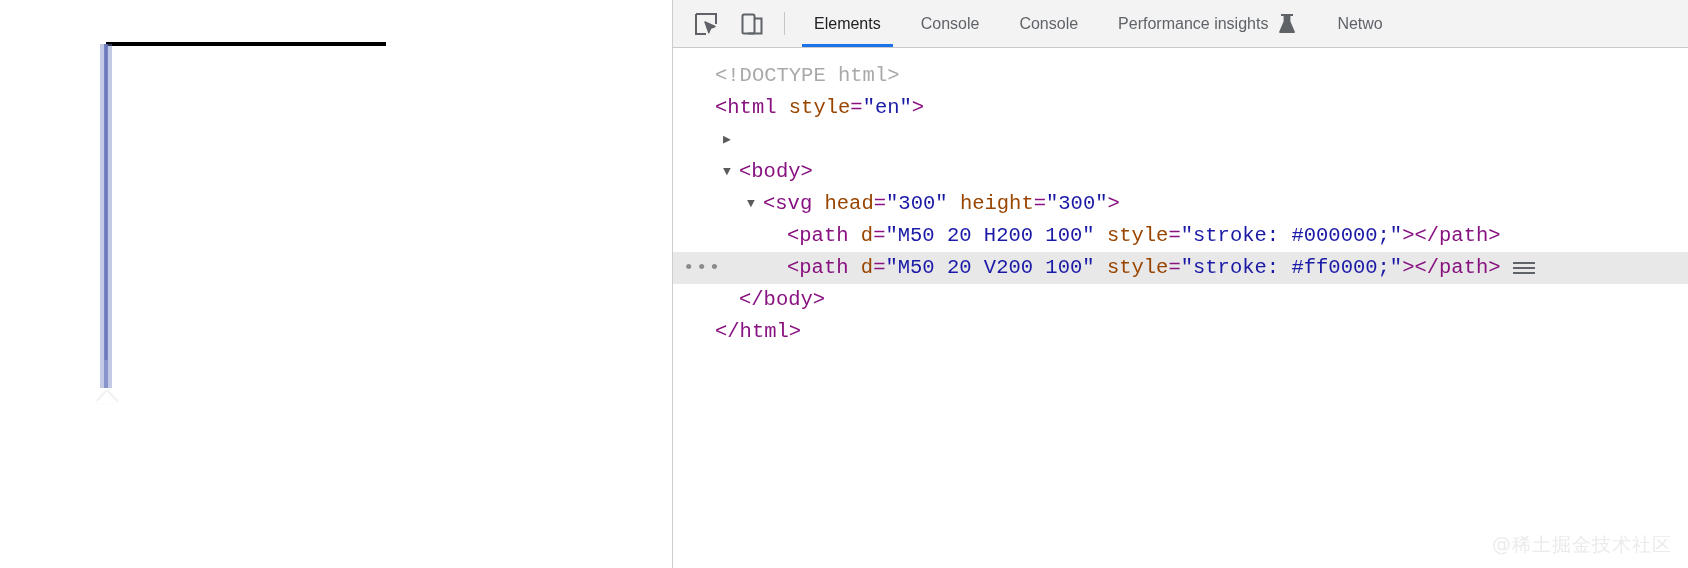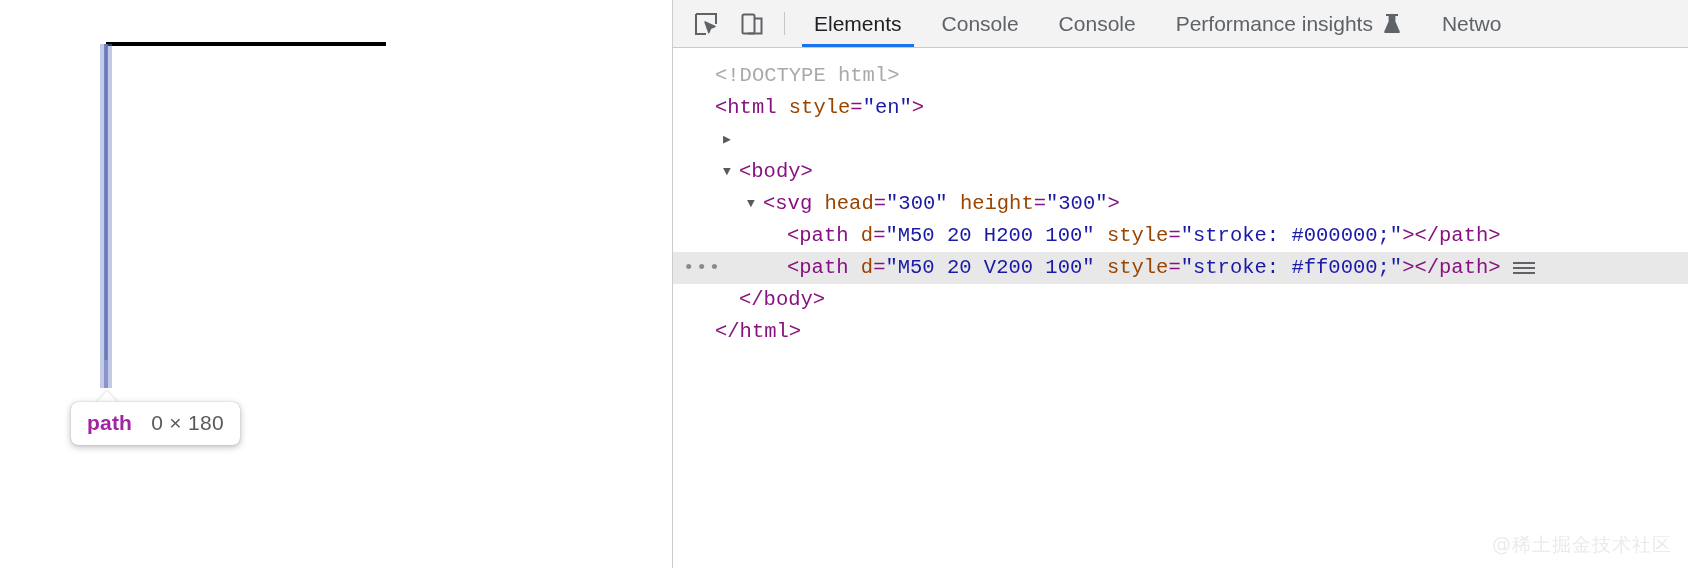--- a/index.html
+++ b/index.html
@@ -129,21 +129,21 @@
   }
 
   .tabs {
     display: flex;
     align-items: stretch;
   }
   .tab {
     display: flex;
     align-items: center;
     padding: 8px 20px;
-    font-size: 21px;
+    font-size: 16px;
     color: #5f6368;
     cursor: pointer;
     white-space: nowrap;
     position: relative;
   }
   .tab.active {
     color: #202124;
   }
   .tab.active::after {
     content: "";
@@ -241,24 +241,20 @@
 
       <path d="M50 44 H330" stroke="#000000" stroke-width="4" fill="none"></path>
 
       <path d="M50 44 V388" stroke="#8b95c9" stroke-width="3" fill="none"></path>
     </svg>
 
     <div class="hl-box"></div>
     <div class="hl-inner"></div>
 
     <div class="badge-arrow"></div>
-    <div class="badge">
-      <span class="badge-tag">path</span>
-      <span class="badge-dims">0 × 180</span>
-    </div>
   </div>
 
   <div class="devtools">
 
     <div class="dt-toolbar">
 
       <div class="tool-btn">
         <svg width="26" height="26" viewBox="0 0 26 26">
           <path d="M3 3 H23 V13 M3 3 V23 H13" fill="none" stroke="#5f6368" stroke-width="2"></path>
           <path d="M12 11 L22 15.5 L17.6 17.4 L15.8 21.8 Z" fill="#5f6368" stroke="#5f6368" stroke-width="1.4" stroke-linejoin="round"></path>

